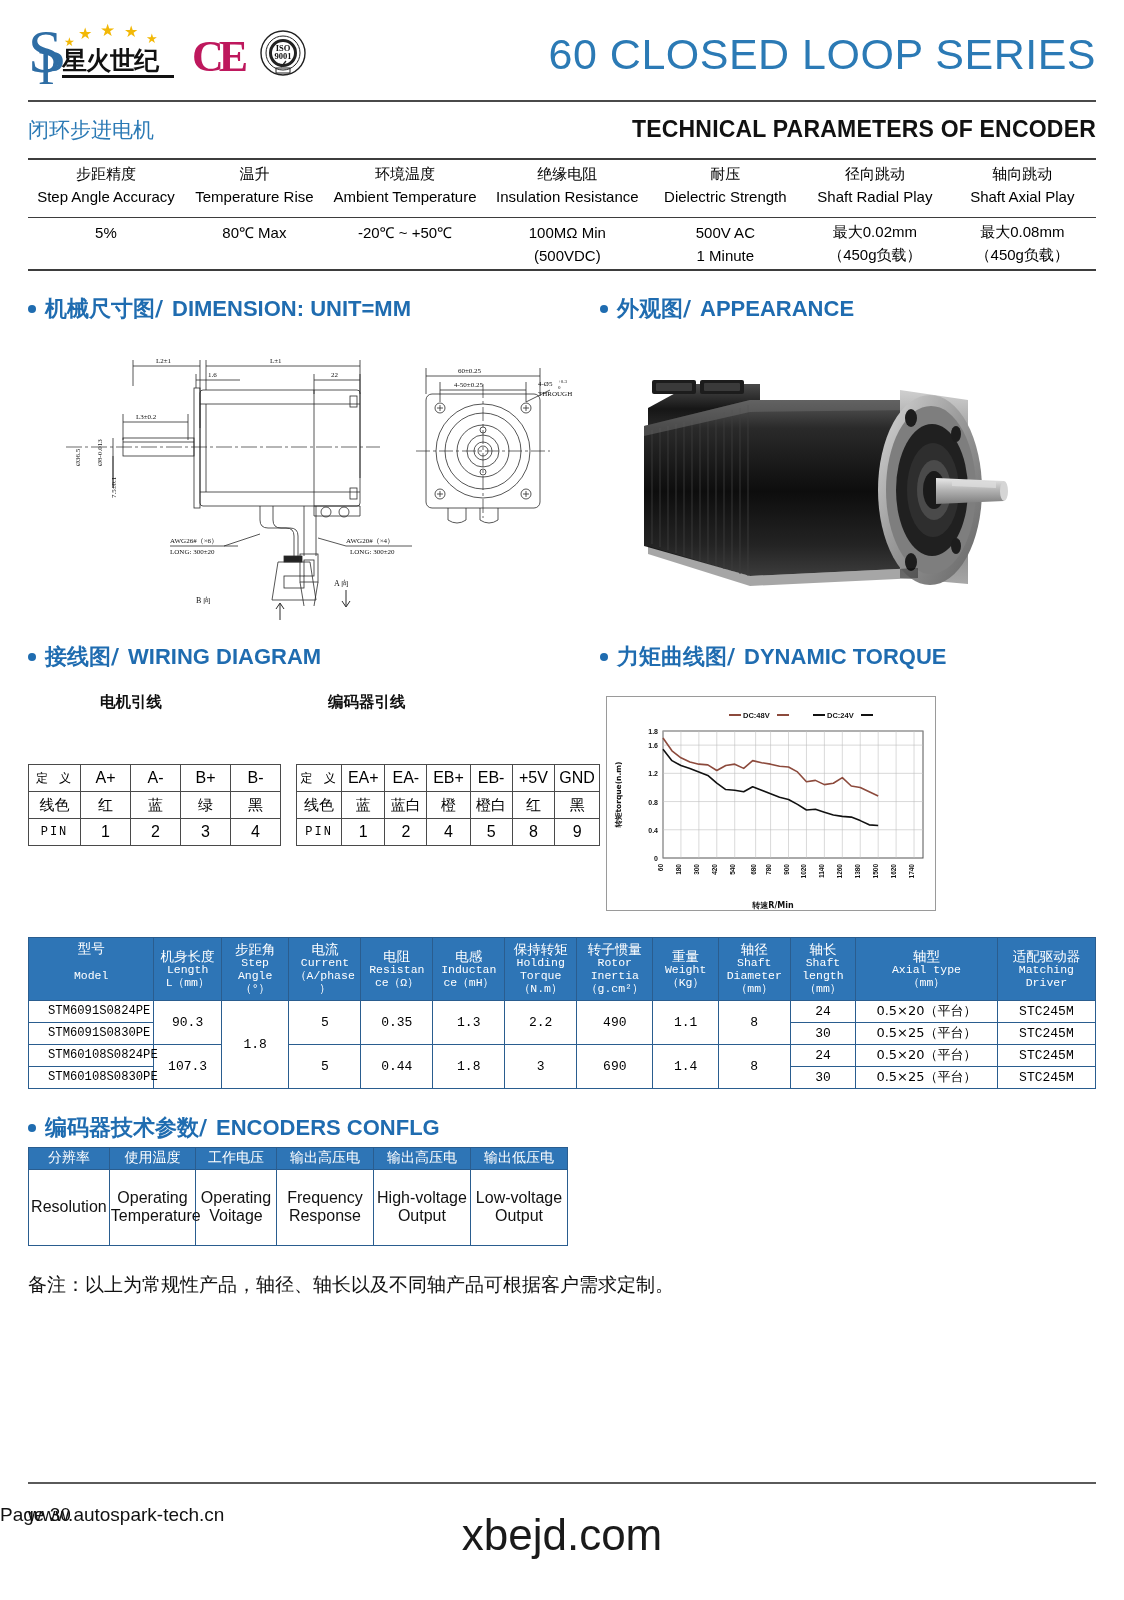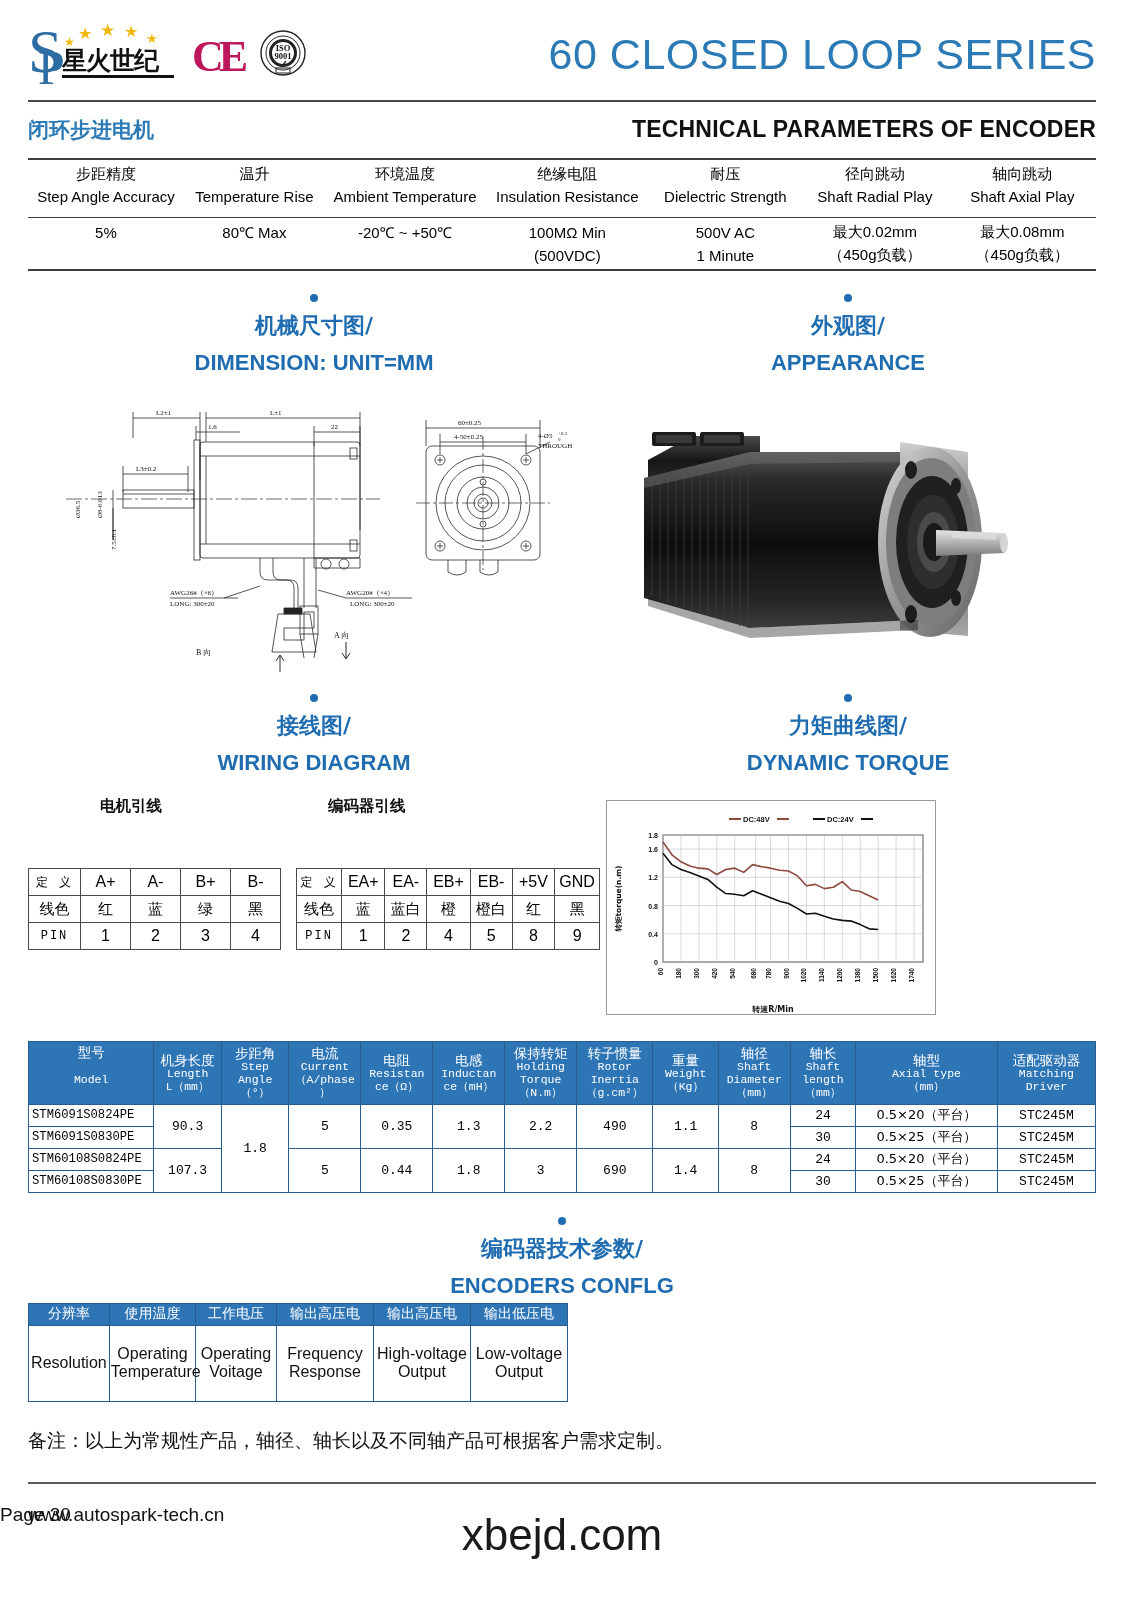--- a/index.html
+++ b/index.html
@@ -40,41 +40,41 @@
   .title-main {
     position: absolute; right: 0; top: 30px;
     font-size: 43px; color: #2b7ab5; letter-spacing: 0.5px;
     font-family: "Liberation Sans", sans-serif; white-space: nowrap;
   }
   .header-rule { position: absolute; left: 0; right: 0; top: 100px; height: 2px; background: #4a4a4a; }
 
   .subhead { position: relative; height: 42px; margin-top: 4px; }
   .subhead .cn {
     position: absolute; left: 0; top: 4px; font-size: 21px; color: #2b7ab5;
-    font-family: "DejaVu Sans", sans-serif; font-weight: 700;
+    font-family: "DejaVu Sans", sans-serif; font-weight: 400;
   }
   .subhead .en {
     position: absolute; right: 0; top: 4px; font-size: 23px; font-weight: 700; color: #111;
     letter-spacing: 0.2px;
   }
 
   
   table.param-top { width: 100%; border-collapse: collapse; margin-top: 4px; }
   table.param-top td { text-align: center; font-size: 14.5px; padding: 2px 2px; }
   table.param-top tr.cn-row td { font-family: "DejaVu Sans", sans-serif; font-size: 15px; padding-top: 5px; }
   table.param-top tr.en-row td { font-size: 15px; padding-bottom: 12px; }
   .tline-thick { border-top: 2px solid #3d3d3d !important; }
   .tline-thin { border-top: 1px solid #3d3d3d !important; }
   table.param-top tr.val-row td { font-size: 15px; padding-top: 4px; }
   table.param-top tr.val2-row td { font-size: 15px; padding-bottom: 4px; }
 
   
   .sec-head {
     color: #1f6cb0; font-size: 22px; font-family: "DejaVu Sans", sans-serif; font-weight: 600;
-    display: flex; align-items: center; gap: 9px; white-space: nowrap; flex-direction: column;
+    display: flex; align-items: center; gap: 9px; white-space: nowrap;
   }
   .sec-head .bullet { width: 8px; height: 8px; border-radius: 50%; background: #1f6cb0; display: inline-block; }
   .sec-head .txt-en { font-family: "Liberation Sans", sans-serif; font-weight: 600; }
 
   .two-col { display: flex; }
   .col-l { width: 572px; }
   .col-r { width: 496px; margin-left: 0; }
 
   
   .drawing-wrap { margin-top: 14px; height: 290px; position: relative; }
@@ -99,21 +99,21 @@
 
   
   table.spec { width: 100%; border-collapse: collapse; table-layout: fixed; margin-top: 4px; }
   table.spec th, table.spec td { border: 1px solid #2a5d8f; text-align: center; }
   table.spec thead th {
     background: #2e75b6; color: #ffffff; padding: 3px 1px; vertical-align: middle; line-height: 1.12;
   }
   table.spec thead th .cn { font-family: "DejaVu Sans", sans-serif; font-size: 13.5px; font-weight: 400; display: block; }
   table.spec thead th .en { font-family: "Liberation Mono", monospace; font-size: 11.5px; font-weight: 400; display: block; }
   table.spec tbody td { font-family: "Liberation Mono", monospace; font-size: 13px; height: 22px; padding: 0 2px; }
-  table.spec tbody td.model { font-size: 12.2px; text-align: left; padding-left: 3px; margin-top: 12px; }
+  table.spec tbody td.model { font-size: 12.2px; text-align: left; padding-left: 19px; margin-top: 12px; }
   table.spec tbody td.ax { font-family: "DejaVu Sans", sans-serif; font-size: 13px; }
 
   
   table.enc-spec { border-collapse: collapse; table-layout: fixed; width: 540px; margin-top: 4px; }
   table.enc-spec th, table.enc-spec td { border: 1px solid #2a5d8f; text-align: center; }
   table.enc-spec thead th { background: #2e75b6; color: #fff; font-family: "DejaVu Sans", sans-serif; font-size: 14px; font-weight: 400; height: 22px; }
   table.enc-spec tbody td.sub { font-size: 16px; line-height: 1.15; padding: 3px 1px; height: 76px; vertical-align: middle; color: #111; }
   table.enc-spec tbody td.val { font-size: 15.5px; height: 26px; }
 
   

